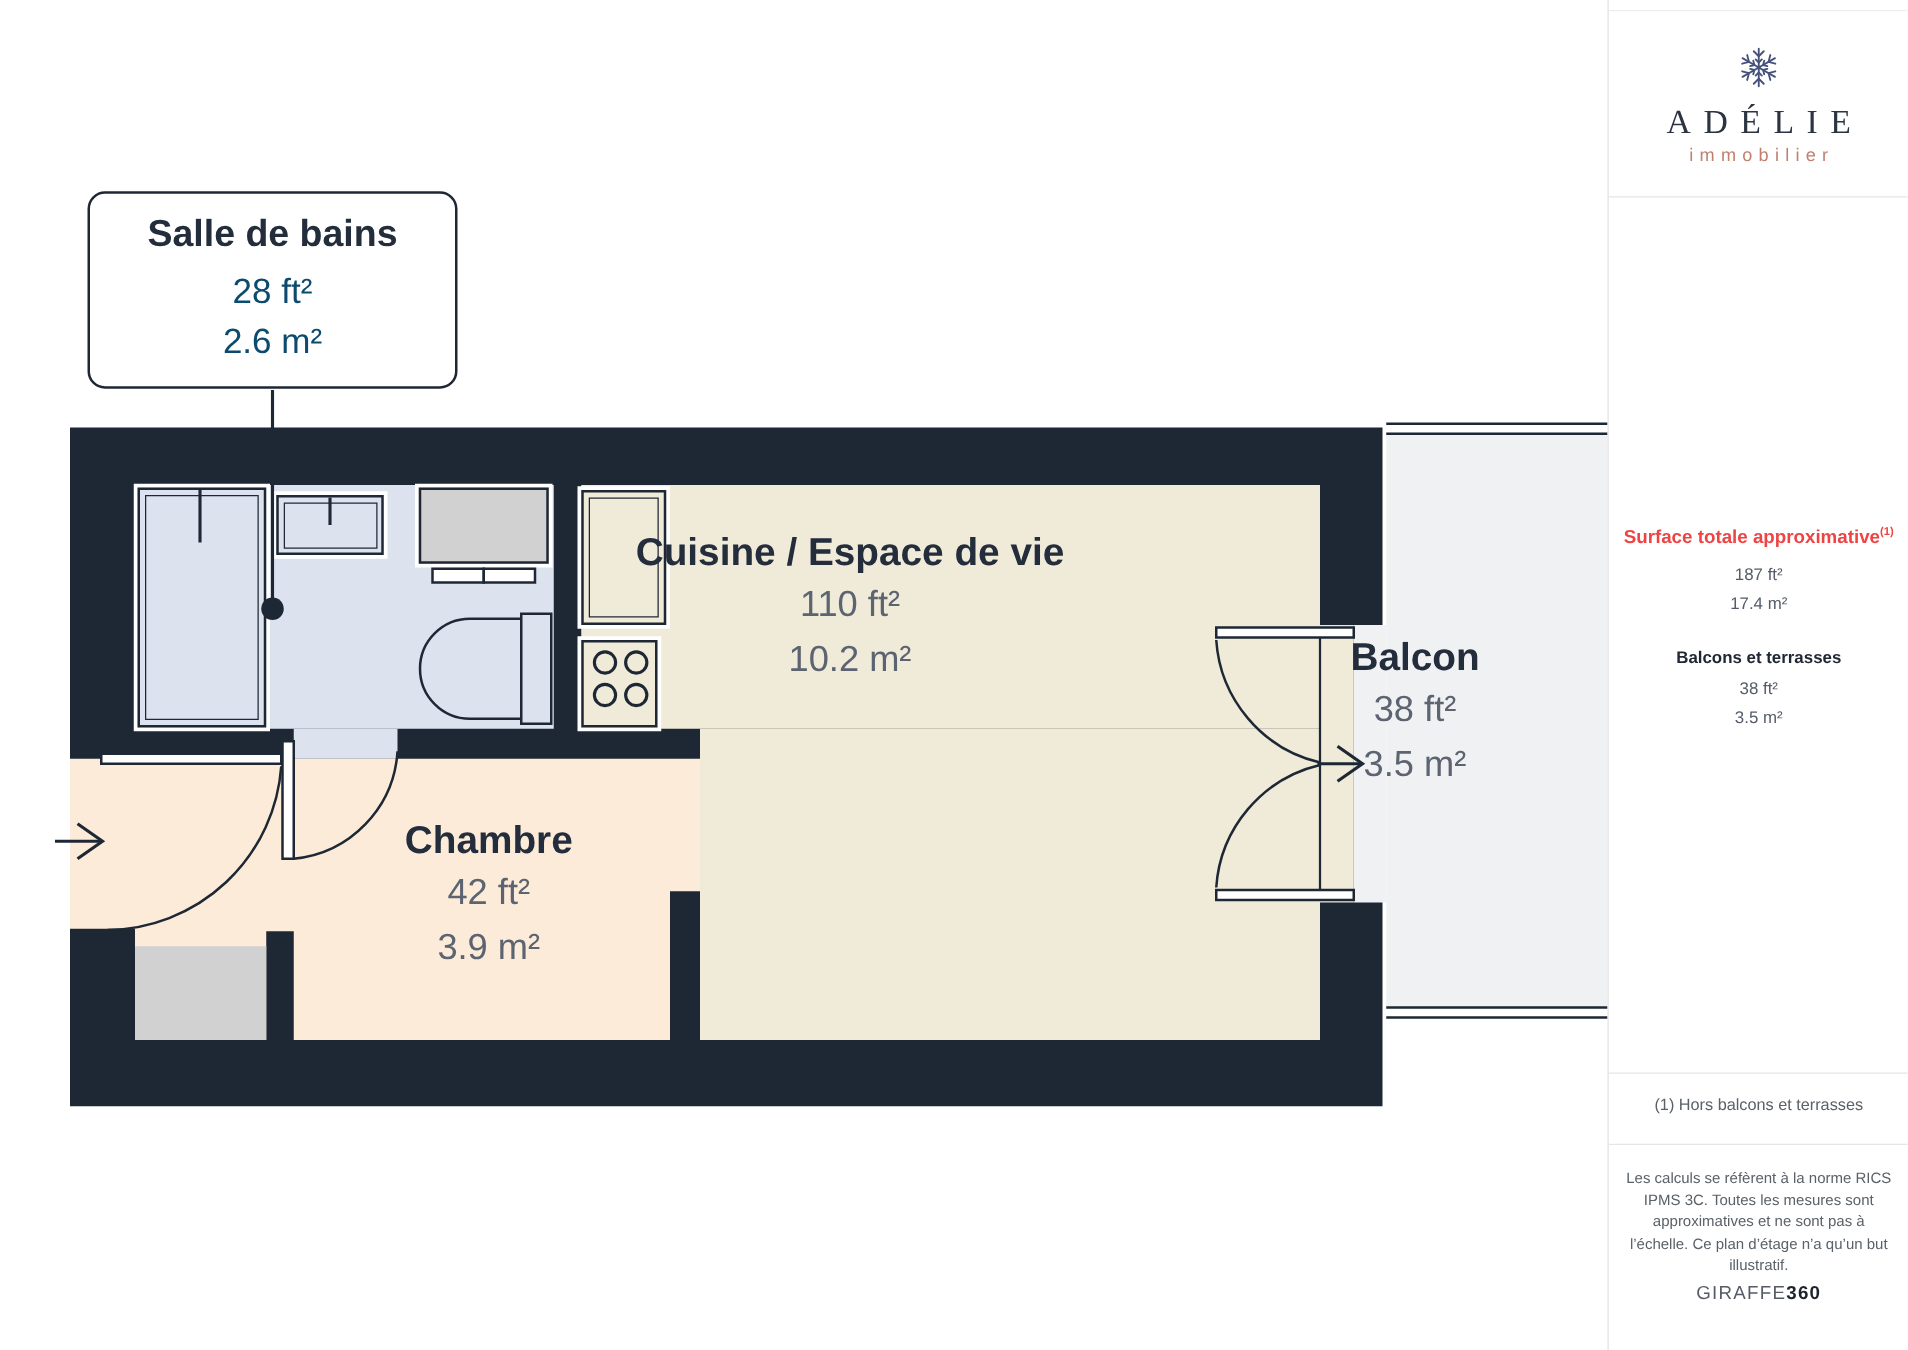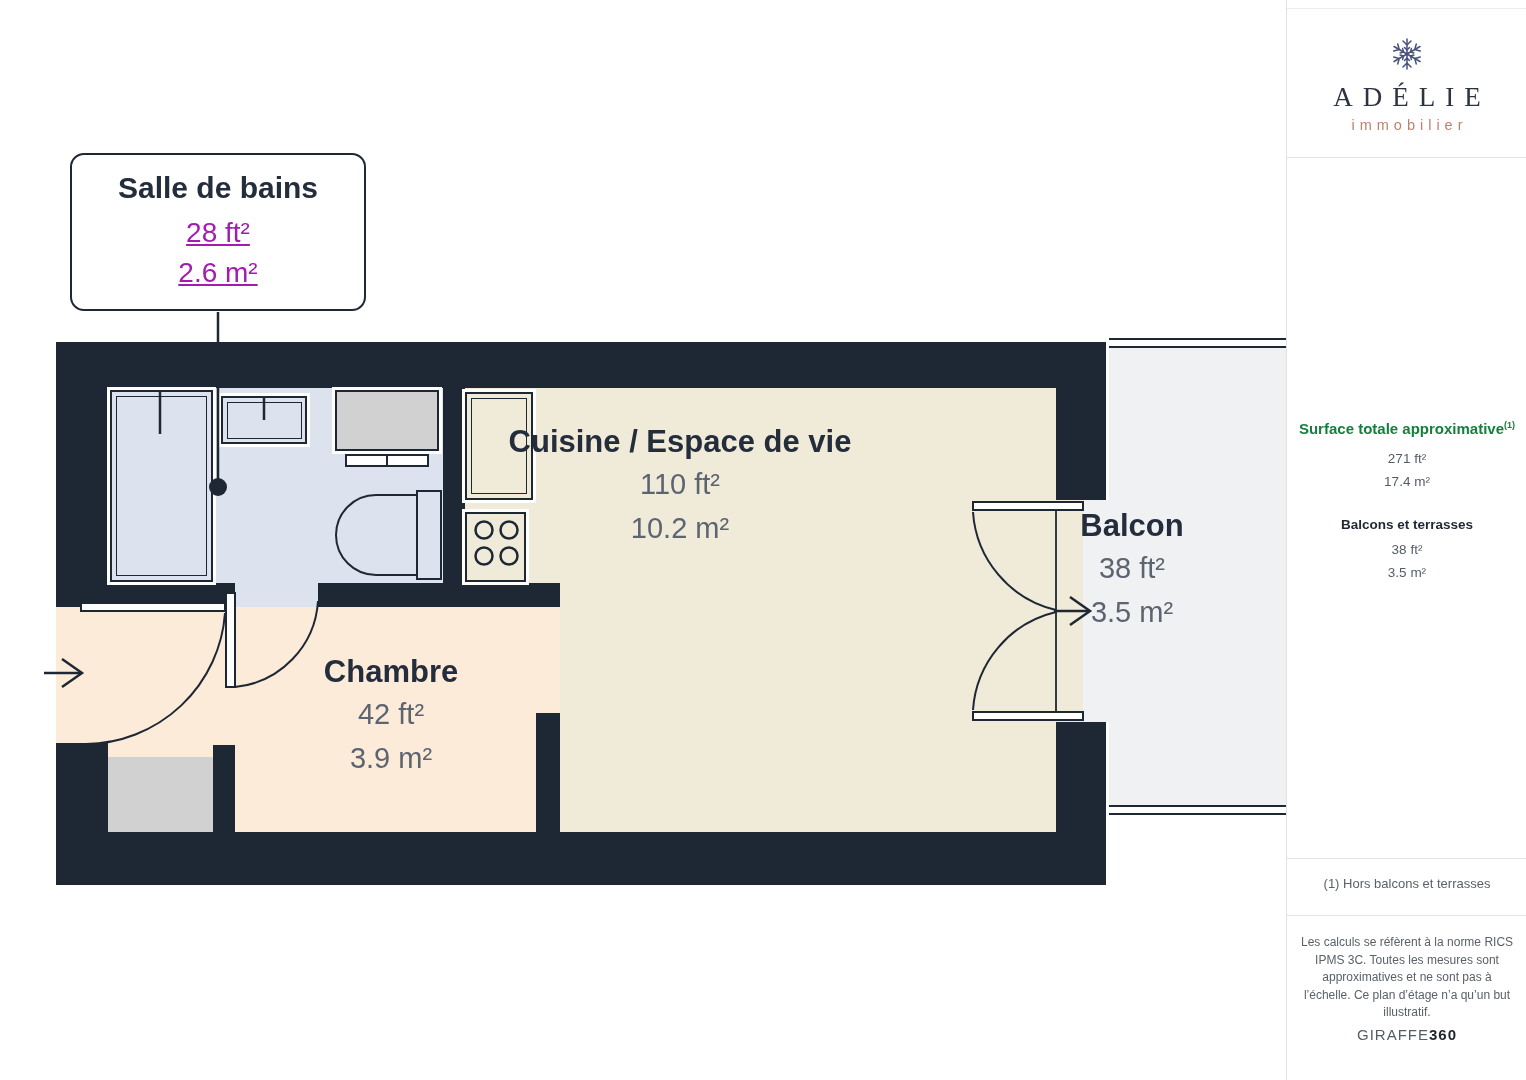--- a/index.html
+++ b/index.html
@@ -19,38 +19,38 @@
   
   .fixture{border:2.5px solid #1e2835;box-shadow:0 0 0 3px #ffffff;}
   .fixture-plain{border:2.5px solid #1e2835;}
   .inner-line{position:absolute;border:1.5px solid #1e2835;}
   
   .callout{
     background:#ffffff;border:2.5px solid #1e2835;border-radius:14px;
     text-align:center;color:#232d3c;
   }
   .callout .t{font-size:30px;font-weight:700;margin-top:14px;line-height:38px;}
-  .callout .v{font-size:28px;color:#a21caf;line-height:40px;text-decoration:underline;}
+  .callout .v{font-size:28px;color:#0c4a6e;line-height:40px;}
   
   .roomlabel{transform:translateX(-50%);text-align:center;white-space:nowrap;}
   .roomlabel .t{font-size:31px;font-weight:700;color:#232d3c;line-height:40px;}
   .roomlabel .v{font-size:29px;color:#5d6471;line-height:44px;}
   
   .balc-outer{border:2px solid #1e2835;border-left:none;background:#ffffff;}
   .balc-inner{position:absolute;top:6px;right:6px;bottom:6px;left:0;
     border:2px solid #1e2835;border-left:none;background:#f0f1f3;}
   
   .sidebar{left:1286px;top:0;width:240px;height:1080px;background:#fff;border-left:1px solid #e2e2e2;}
   .sb-hr{position:absolute;left:0;width:240px;height:1px;background:#e5e5e5;}
   .brand{position:absolute;top:36px;left:0;width:240px;text-align:center;}
   .brand-name{margin-top:10px;font-family:"Liberation Serif", serif;font-size:27px;
     letter-spacing:10px;padding-left:10px;color:#2c3442;}
   .brand-tag{margin-top:4px;font-size:14.5px;letter-spacing:5px;padding-left:5px;color:#c0806e;}
   .surface{position:absolute;top:420px;left:0;width:240px;text-align:center;color:#555c68;}
-  .surface .h1{font-size:15px;font-weight:700;color:#15803d;}
+  .surface .h1{font-size:15px;font-weight:700;color:#ef4444;}
   .surface .h1 sup{font-size:9px;}
   .surface .val{font-size:13.5px;line-height:23px;}
   .surface .h2{font-size:13.5px;font-weight:700;color:#1f2734;margin-top:24px;}
   .footnote{position:absolute;top:876px;left:0;width:240px;text-align:center;
     font-size:13px;color:#5a6168;white-space:nowrap;}
   .legal{position:absolute;top:934px;left:0;width:240px;text-align:center;
     font-size:12px;line-height:17.5px;color:#5a6168;}
   .legal div{white-space:nowrap;}
   .giraffe{position:absolute;top:1026px;left:0;width:240px;text-align:center;
     font-size:15px;letter-spacing:1px;color:#565c66;}
@@ -192,21 +192,21 @@
       </g>
       <circle cx="0" cy="0" r="1.6" fill="#46527b"></circle>
     </svg>
     <div class="brand-name">ADÉLIE</div>
     <div class="brand-tag">immobilier</div>
   </div>
   <div class="sb-hr" style="top:157px;"></div>
 
   <div class="surface">
     <div class="h1"><span>Surface totale approximative</span><sup>(1)</sup></div>
-    <div class="val" style="margin-top:10px;">271 ft²</div>
+    <div class="val" style="margin-top:10px;">187 ft²</div>
     <div class="val">17.4 m²</div>
     <div class="h2">Balcons et terrasses</div>
     <div class="val" style="margin-top:6px;">38 ft²</div>
     <div class="val">3.5 m²</div>
   </div>
 
   <div class="sb-hr" style="top:858px;"></div>
   <div class="footnote">(1) Hors balcons et terrasses</div>
   <div class="sb-hr" style="top:915px;"></div>
 

